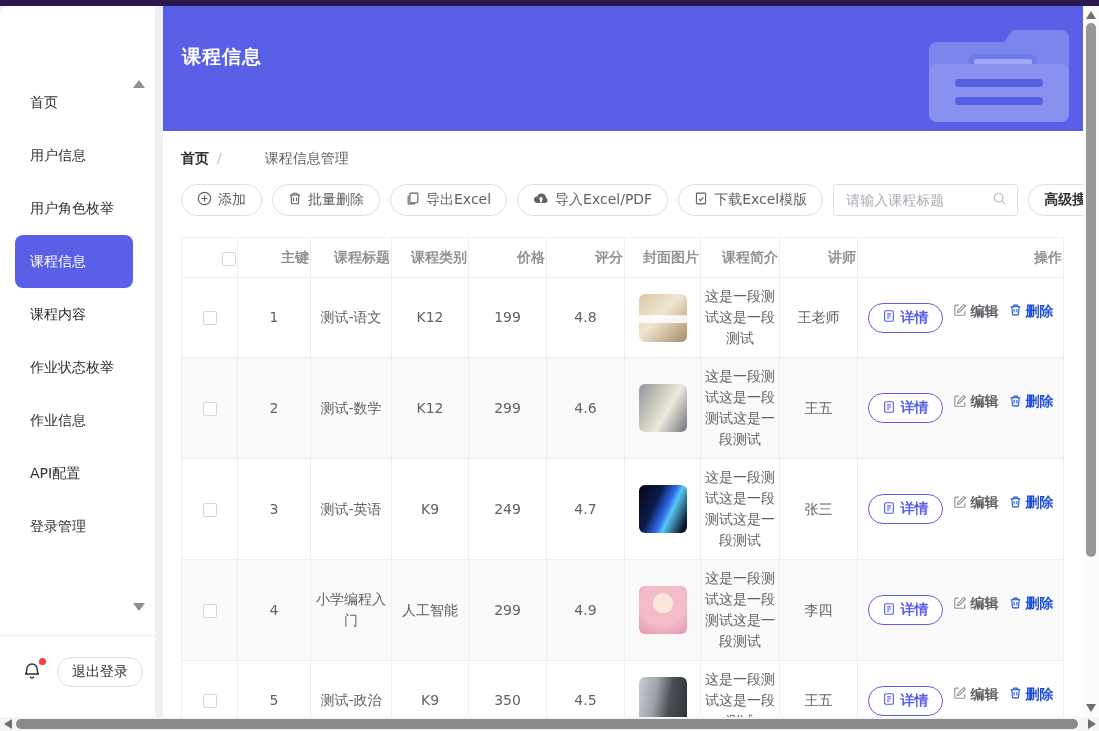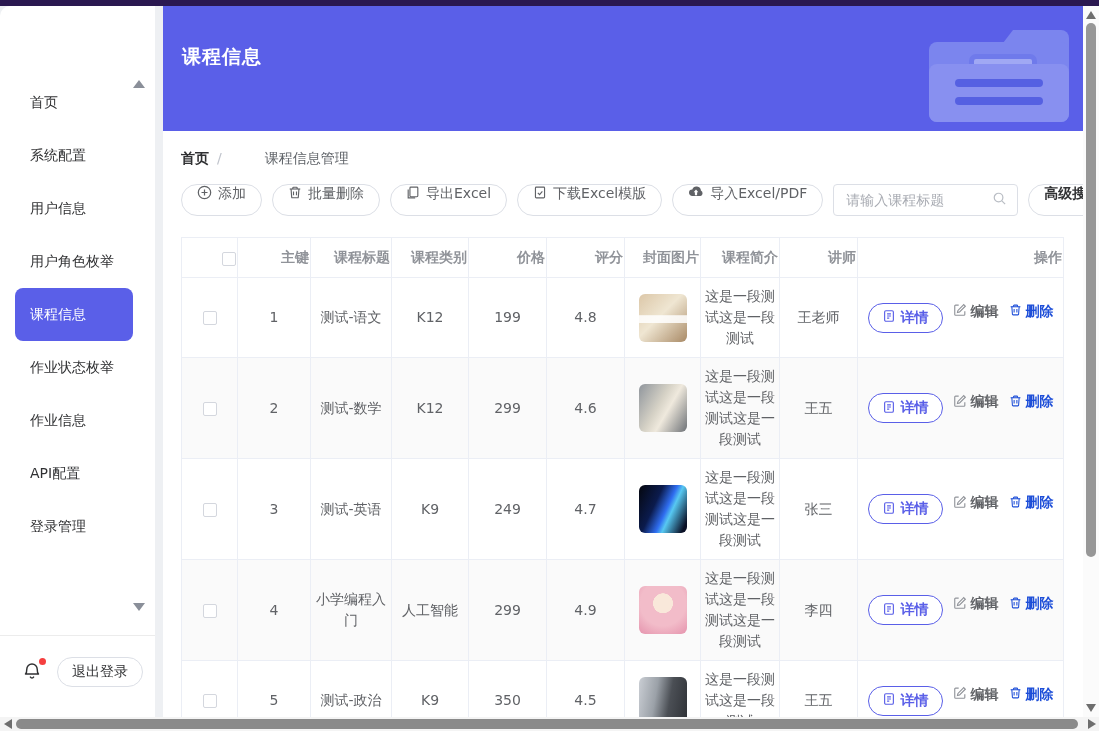--- a/index.html
+++ b/index.html
@@ -37,21 +37,21 @@
   .folder-front { position:absolute; left:0; right:0; bottom:0; height:58px; background:#8890f0; border-radius:8px; }
   .folder-line { position:absolute; left:26px; right:26px; height:8px; border-radius:4px; background:#5560e2; }
   .folder-line.l1 { top:15px; } .folder-line.l2 { top:33px; }
 
   .breadcrumb { margin:19px 0 0 18px; font-size:14px; }
   .bc-home { color:#303133; font-weight:bold; cursor:pointer; }
   .bc-sep { color:#c0c4cc; margin:0 8px; }
   .bc-cur { color:#5f6368;margin-left:35px; }
 
   .toolbar { margin:16px 20px 0 18px; display:flex; gap:10px; align-items:center; }
-  .tb-btn { display:inline-flex; gap:6px; height:32px; padding:0 15px; border:1px solid #dcdfe6; border-radius:16px; background:#fff; color:#606266; font-size:14px; cursor:pointer; white-space:nowrap; font-family:inherit; }
+  .tb-btn { display:inline-flex; align-items:center; gap:6px; height:32px; padding:0 15px; border:1px solid #dcdfe6; border-radius:16px; background:#fff; color:#606266; font-size:14px; cursor:pointer; white-space:nowrap; font-family:inherit; }
   .tb-btn svg { flex:none; }
   .adv-btn { color:#303133; font-weight:600; gap:8px; }
   .search-box { display:flex; align-items:center; width:185px; height:32px; border:1px solid #dcdfe6; border-radius:4px; padding:0 10px; background:#fff; }
   .search-box input { border:0; outline:0; flex:1; min-width:0; font-size:14px; color:#606266; background:transparent; font-family:inherit; }
   .search-box input::placeholder { color:#a8abb2; }
 
   
   .grid { width:882px; margin:21px 0 0 18px; border-collapse:collapse; table-layout:fixed; font-size:14px; color:#606266; }
   .grid th, .grid td { border:1px solid #ebeef5; }
   .grid thead th { height:40px; font-weight:600; color:#909399; background:#fff; text-align:right; }
@@ -86,24 +86,24 @@
 </style>
 </head>
 <body>
 
 <div class="app-bg"></div>
 
 <aside class="sidebar">
   <div class="side-arrow up"></div>
   <nav class="menu" id="sidebar-menu">
       <div class="menu-item">首页</div>
-      <div class="menu-item">系统配置</div>
       <div class="menu-item">用户信息</div>
       <div class="menu-item">用户角色枚举</div>
       <div class="menu-item active">课程信息</div>
+      <div class="menu-item">课程内容</div>
       <div class="menu-item">作业状态枚举</div>
       <div class="menu-item">作业信息</div>
       <div class="menu-item">API配置</div>
       <div class="menu-item">登录管理</div>
     </nav>
   <div class="side-arrow down"></div>
   <div class="sidebar-footer">
     <div class="bell-wrap">
       <svg width="22" height="22" viewBox="0 0 24 24" fill="none" stroke="#303133" stroke-width="1.6" stroke-linecap="round" stroke-linejoin="round">
         <path d="M6.3 10a5.7 5.7 0 1111.4 0c0 4 1.4 5.3 1.4 5.3H4.9S6.3 14 6.3 10z"></path>
@@ -152,32 +152,32 @@
       <span>批量删除</span>
     </button>
     <button class="tb-btn">
       <span><svg width="14" height="15" viewBox="0 0 16 16" fill="none" stroke="currentColor" stroke-width="1.3">
             <rect x="4.5" y="1.8" width="9" height="11" rx="1"></rect>
             <path d="M2.5 4.5v9.7h8"></path>
           </svg></span>
       <span>导出Excel</span>
     </button>
     <button class="tb-btn">
+      <span><svg width="16" height="14" viewBox="0 0 16 14">
+            <path d="M12.9 5.6A4.4 4.4 0 004.3 4.5 3.3 3.3 0 001 7.8C1 9.6 2.5 11 4.3 11h8.2a2.9 2.9 0 00.4-5.4z" fill="#606266"></path>
+            <path d="M8 4.6l2.3 2.6H9.1v3H6.9v-3H5.7z" fill="#fff"></path>
+          </svg></span>
+      <span>导入Excel/PDF</span>
+    </button>
+    <button class="tb-btn">
       <span><svg width="14" height="15" viewBox="0 0 16 16" fill="none" stroke="currentColor" stroke-width="1.3">
             <rect x="2.8" y="1.8" width="10.4" height="12.4" rx="1"></rect>
             <path d="M5.5 8.4l2 2 3.2-3.8"></path>
           </svg></span>
       <span>下载Excel模版</span>
-    </button>
-    <button class="tb-btn">
-      <span><svg width="16" height="14" viewBox="0 0 16 14">
-            <path d="M12.9 5.6A4.4 4.4 0 004.3 4.5 3.3 3.3 0 001 7.8C1 9.6 2.5 11 4.3 11h8.2a2.9 2.9 0 00.4-5.4z" fill="#606266"></path>
-            <path d="M8 4.6l2.3 2.6H9.1v3H6.9v-3H5.7z" fill="#fff"></path>
-          </svg></span>
-      <span>导入Excel/PDF</span>
     </button>
     <div class="search-box">
       <input type="text" placeholder="请输入课程标题" style="">
       <span><svg width="15" height="15" viewBox="0 0 16 16" fill="none" stroke="#b9bdc4" stroke-width="1.3">
             <circle cx="7" cy="7" r="4.6"></circle>
             <path d="M10.5 10.5L14 14"></path>
           </svg></span>
     </div>
     <button class="tb-btn adv-btn">
       <span>高级搜索</span>

